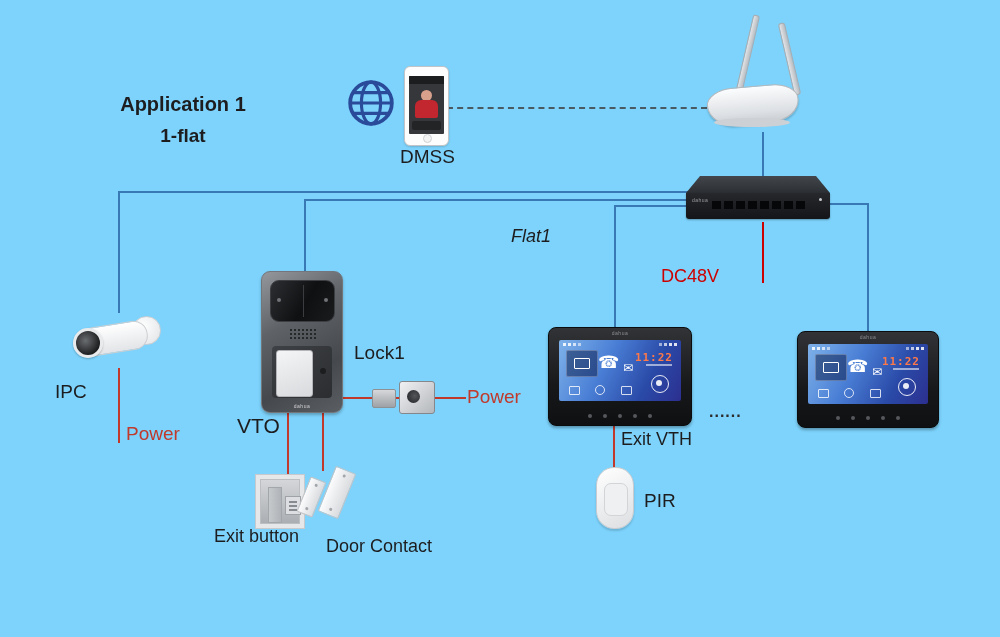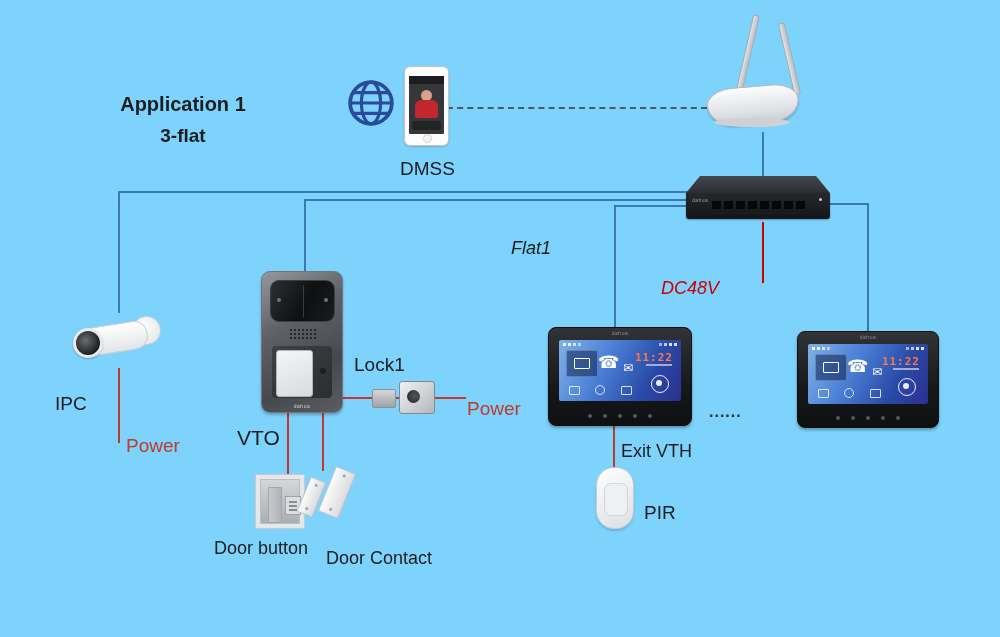--- a/index.html
+++ b/index.html
@@ -1,19 +1,19 @@
 <!DOCTYPE html>
 <html style="--net-line: #3878b4; --power-line: #c0392b; --dc-line: #cc0000; --text: #1d1d1f; --globe: #2a4a9a; --screen-time: #ff7848;"><head>
 <meta charset="utf-8">
 <style>
   html,body{margin:0;padding:0;background:#fff;}
   .canvas{position:relative;width:1000px;height:637px;background:#7dd3fc;overflow:hidden;
           font-family:"Liberation Sans",sans-serif;color:var(--text,#1d1d1f);}
   .abs{position:absolute;}
-  .lbl{position:absolute;white-space:nowrap;font-size:18px;color:var(--text,#1d1d1f);margin-top:12px;}
+  .lbl{position:absolute;white-space:nowrap;font-size:18px;color:var(--text,#1d1d1f);}
   .lbl.red{color:var(--power-line,#c0392b);}
   
   .hl{position:absolute;height:2px;background:var(--net-line,#3878b4);}
   .vl{position:absolute;width:2px;background:var(--net-line,#3878b4);}
   .hl.pw,.vl.pw{background:var(--power-line,#c0392b);}
   .vl.dc{background:var(--dc-line,#cc0000);}
   .dash{position:absolute;height:0;border-top:2px dashed #4a5a62;}
   
   .globe svg{display:block;}
   
@@ -109,21 +109,21 @@
   .title .t2{font-size:19px;margin-top:9px;}
   .dots{position:absolute;font-size:16px;font-weight:bold;letter-spacing:1px;color:#2b2b2b;}
 </style>
 </head>
 <body>
 
 <div class="canvas">
 
   <div class="title">
     <div class="t1">Application 1</div>
-    <div class="t2">3-flat</div>
+    <div class="t2">1-flat</div>
   </div>
 
   <div class="hl" style="left:119px;top:191px;width:569px;"></div>
   <div class="vl" style="left:118px;top:191px;height:122px;"></div>
   <div class="hl" style="left:305px;top:199px;width:383px;"></div>
   <div class="vl" style="left:304px;top:199px;height:73px;"></div>
   <div class="hl" style="left:615px;top:205px;width:73px;"></div>
   <div class="vl" style="left:614px;top:205px;height:122px;"></div>
   <div class="hl" style="left:828px;top:203px;width:41px;"></div>
   <div class="vl" style="left:867px;top:203px;height:130px;"></div>
@@ -167,21 +167,21 @@
   <div class="switch" style="left:686px;top:176px;">
     <div class="sw-top"></div>
     <div class="sw-front">
       <div class="sw-logo">dahua</div>
       <div class="sw-ports"></div>
       <div class="sw-led"></div>
     </div>
   </div>
 
   <div class="lbl" style="left:511px;top:226px;font-style:italic;">Flat1</div>
-  <div class="lbl" style="left:661px;top:266px;color:#cc0000;font-style:italic;">DC48V</div>
+  <div class="lbl" style="left:661px;top:266px;color:#cc0000;">DC48V</div>
 
   <div class="abs" style="left:72px;top:308px;width:100px;height:62px;">
     <div class="ipc-mount" style="left:60px;top:8px;"></div>
     <div class="ipc-body" style="left:8px;top:16px;"></div>
     <div class="ipc-lens" style="left:1px;top:20px;"></div>
   </div>
   <div class="lbl" style="left:55px;top:381px;font-size:19px;">IPC</div>
   <div class="lbl red" style="left:126px;top:423px;font-size:19px;">Power</div>
 
   <div class="vto" style="left:261px;top:271px;">
@@ -204,21 +204,21 @@
     <div class="lock-hole"></div>
   </div>
   <div class="lbl red" style="left:467px;top:386px;font-size:19px;">Power</div>
 
   <div class="exitbtn" style="left:255px;top:474px;">
     <div class="plate">
       <div class="slot"></div>
       <div class="tag"></div>
     </div>
   </div>
-  <div class="lbl" style="left:214px;top:526px;">Door button</div>
+  <div class="lbl" style="left:214px;top:526px;">Exit button</div>
 
   <div class="dc-bar" style="left:303px;top:478px;width:15px;height:36px;transform:rotate(22deg);"></div>
   <div class="dc-bar" style="left:326px;top:468px;width:20px;height:47px;transform:rotate(22deg);"></div>
   <div class="lbl" style="left:326px;top:536px;">Door Contact</div>
 
   <div class="vth" style="left:548px;top:327px;">
     <div class="vth-brand">dahua</div>
     <div class="vth-screen">
       <div class="vth-sb-l"></div>
       <div class="vth-sb-r"></div>

